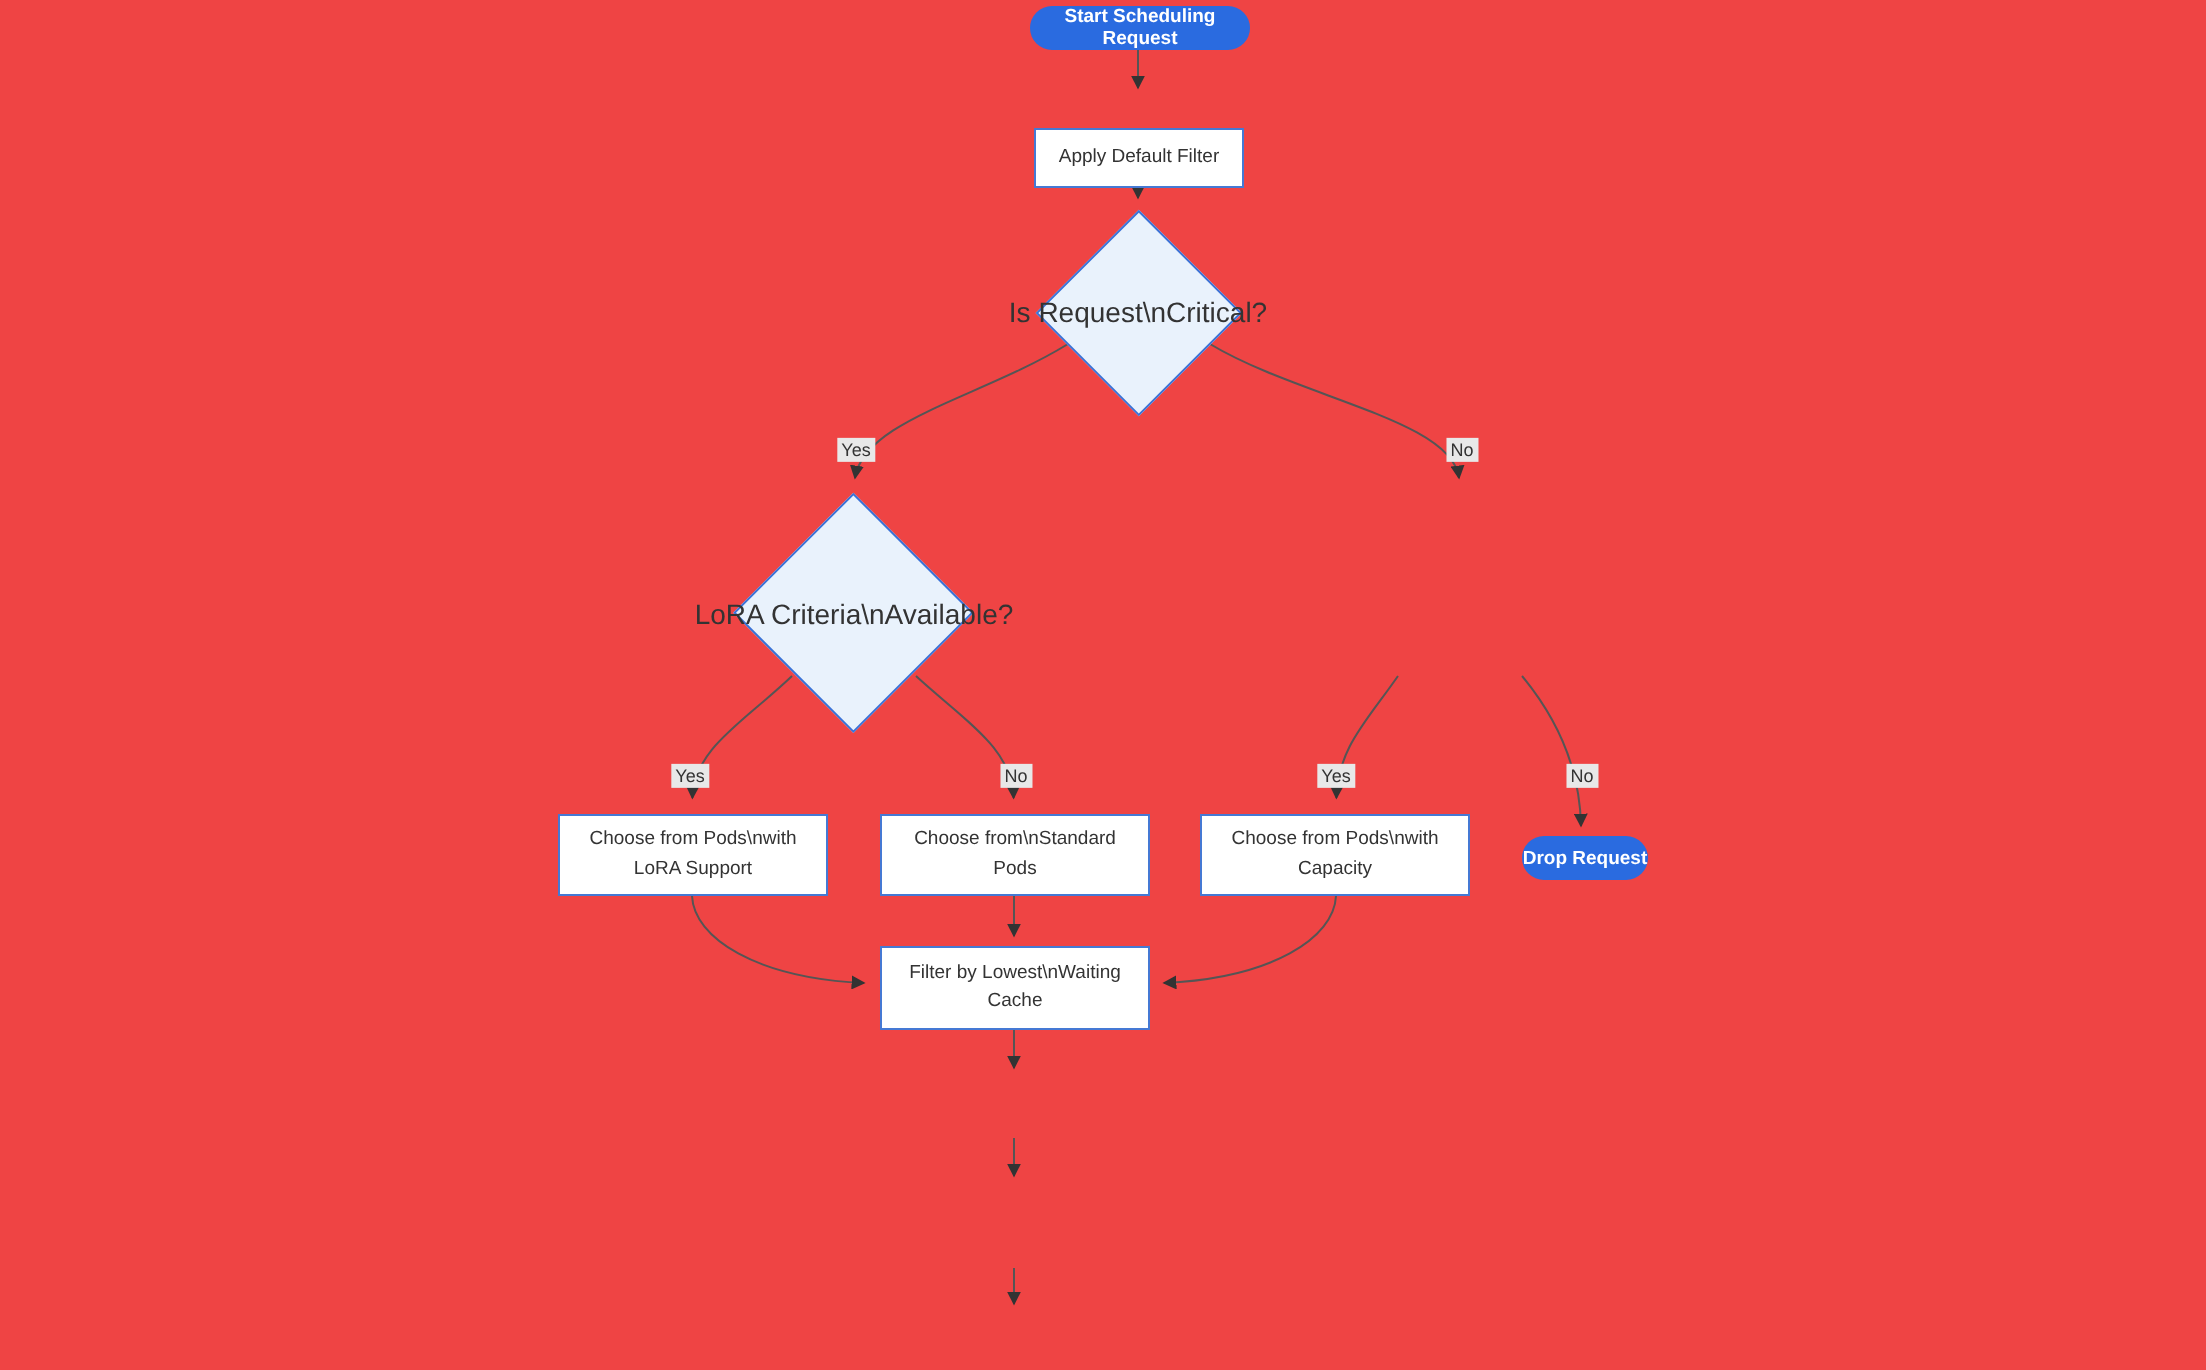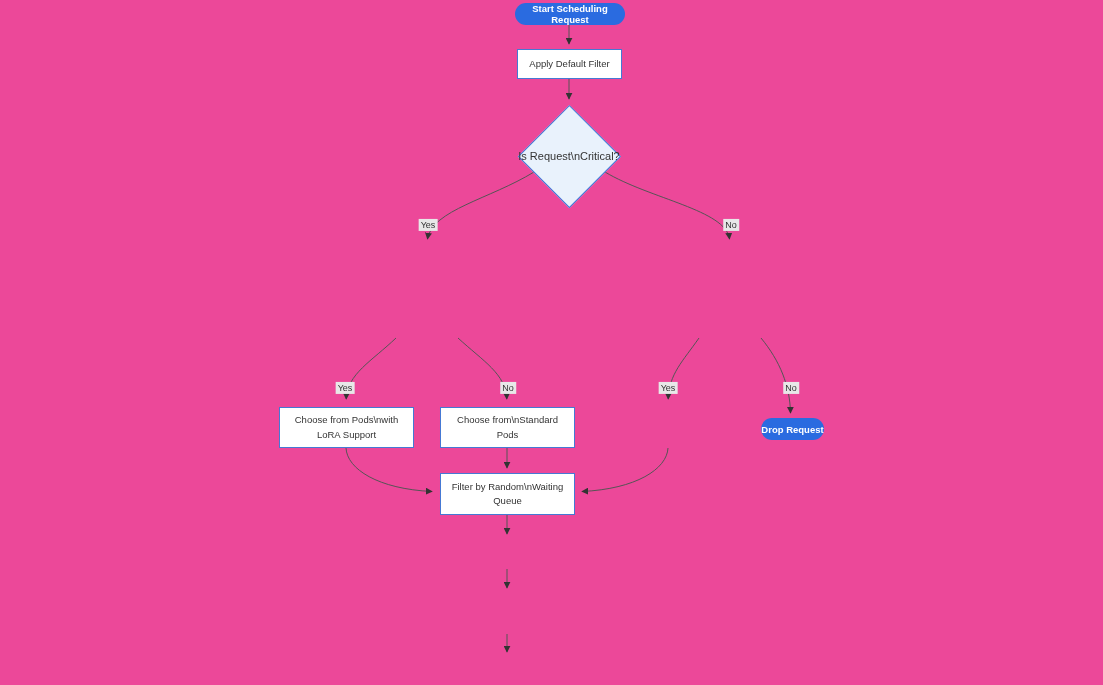--- a/index.html
+++ b/index.html
@@ -1,17 +1,17 @@
 <!DOCTYPE html>
 <html><head>
 <meta charset="utf-8">
 <style>
   html,body { margin:0; padding:0; background:#ffffff; }
   #canvas {
-    position:relative; width:1103px; height:685px; background:#ec4899;
+    position:relative; width:1103px; height:685px; background:#ef4444;
     font-family:"Liberation Sans", sans-serif; overflow:hidden;
   }
   #edges { position:absolute; left:0; top:0; width:1103px; height:685px; }
 
   .node { position:absolute; box-sizing:border-box; color:#333333; font-size:9.5px; }
 
   .pill {
     background:#2a6be0; color:#ffffff; font-weight:700;
     display:flex; align-items:center; justify-content:center;
     border-radius:12px; text-align:center;
@@ -25,21 +25,21 @@
 
   .diamond { position:absolute; }
   .diamond .shape {
     position:absolute; left:15%; top:15%; width:70%; height:70%;
     transform:rotate(45deg); background:#e9f2fc;
     border:1.5px solid #3b72d6; box-sizing:border-box;
   }
   .diamond .label {
     position:absolute; left:0; top:0; right:0; bottom:0;
     display:flex; align-items:center; justify-content:center;
-    font-size:11px; color:#333333; white-space:nowrap; z-index:1;
+    font-size:14px; color:#333333; white-space:nowrap; z-index:1;
   }
 
   .edge-label {
     position:absolute; transform:translate(-50%,-50%);
     background:#e8e8e8; color:#333333; font-size:9px;
     padding:0 2px; line-height:1.35; z-index:2;
   }
 </style>
 </head>
 <body>
@@ -65,37 +65,42 @@
       <path d="M507,448 L507,468" marker-end="url(#arrow)"></path>
       <path d="M668,448 C667,469 636,489 582,491.5" marker-end="url(#arrow)"></path>
       <path d="M507,515 L507,534" marker-end="url(#arrow)"></path>
       <path d="M507,569 L507,588" marker-end="url(#arrow)"></path>
       <path d="M507,634 L507,652" marker-end="url(#arrow)"></path>
     </g>
   </svg>
 
   <div class="node pill" style="left:515px; top:3px; width:110px; height:22px;">Start Scheduling Request</div>
 
-  <div class="node rect" style="left:517px; top:49px; width:105px; height:30px;">Apply Default Filter</div>
+  <div class="node rect" style="left:517px; top:64px; width:105px; height:30px;">Apply Default Filter</div>
 
   <div class="diamond" style="left:517px; top:104px; width:104px; height:104px;">
     <div class="shape"></div>
     <div class="label">Is Request\nCritical?</div>
   </div>
 
+  <div class="diamond" style="left:366px; top:246px; width:122px; height:122px;">
+    <div class="shape"></div>
+    <div class="label">LoRA Criteria\nAvailable?</div>
+  </div>
 
 
   <div class="node rect" style="left:279px; top:407px; width:135px; height:41px;">Choose from Pods\nwith LoRA Support</div>
 
   <div class="node rect" style="left:440px; top:407px; width:135px; height:41px;">Choose from\nStandard Pods</div>
 
+  <div class="node rect" style="left:600px; top:407px; width:135px; height:41px;">Choose from Pods\nwith Capacity</div>
 
   <div class="node pill" style="left:761px; top:418px; width:63px; height:22px;text-align:right;">Drop Request</div>
 
-  <div class="node rect" style="left:440px; top:473px; width:135px; height:42px;">Filter by Random\nWaiting Queue</div>
+  <div class="node rect" style="left:440px; top:473px; width:135px; height:42px;">Filter by Lowest\nWaiting Cache</div>
 
 
 
   <div class="node pill" style="left:487px; top:693px; width:40px; height:26px; border-radius:13px;">End</div>
 
   <span class="edge-label" style="left:428px; top:225px;">Yes</span>
   <span class="edge-label" style="left:731px; top:225px;">No</span>
   <span class="edge-label" style="left:345px; top:388px;">Yes</span>
   <span class="edge-label" style="left:508px; top:388px;">No</span>
   <span class="edge-label" style="left:668px; top:388px;">Yes</span>

